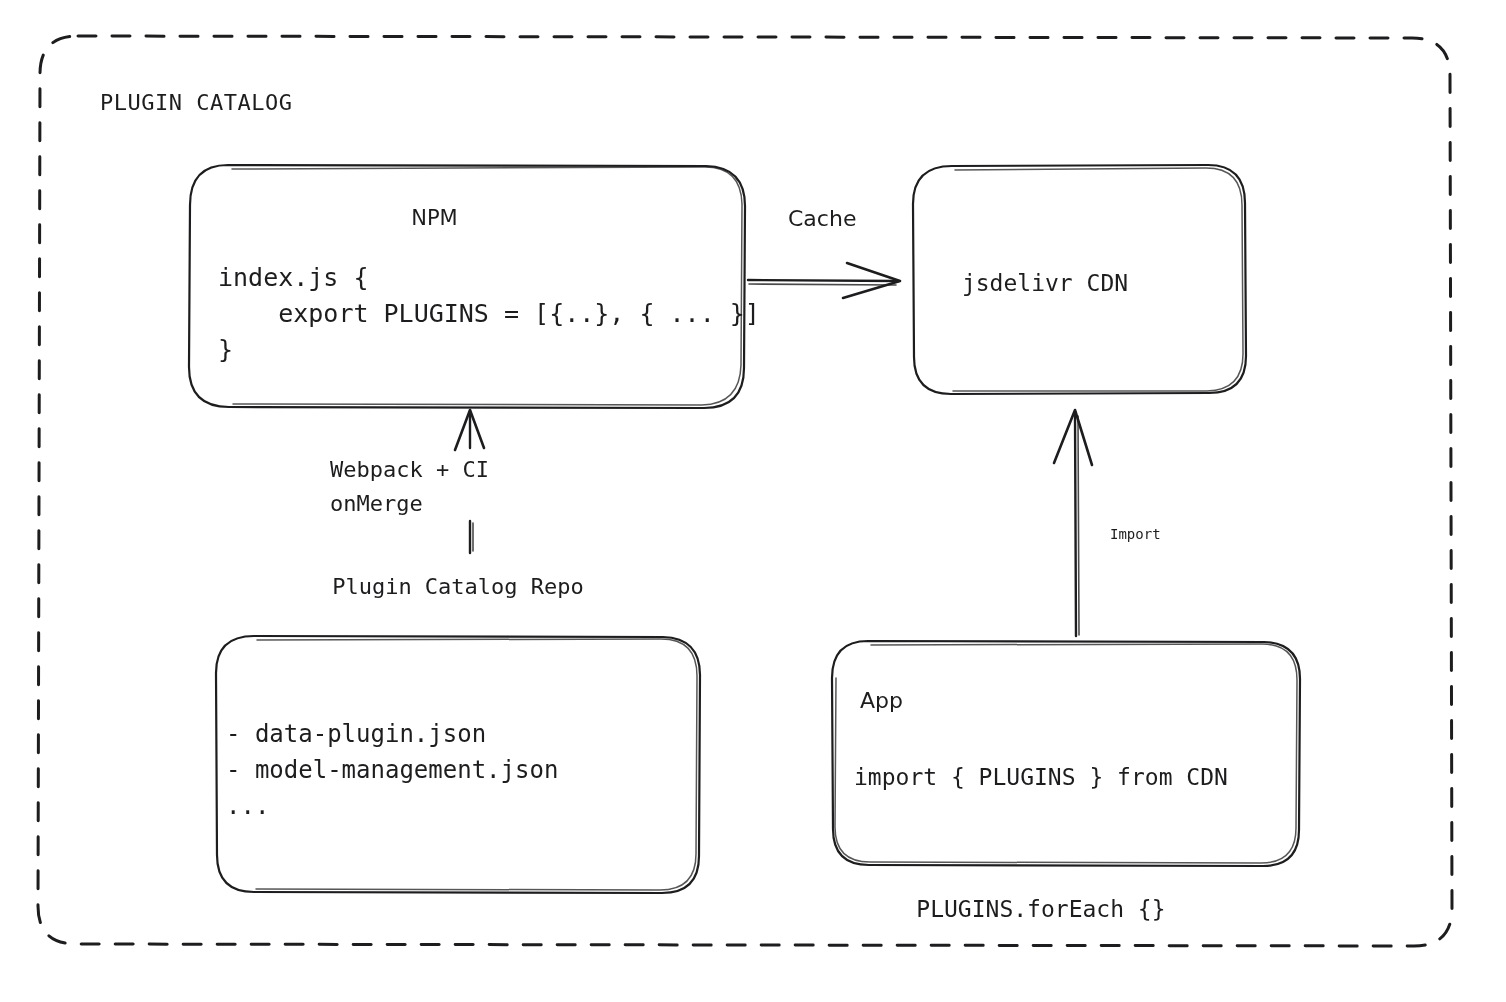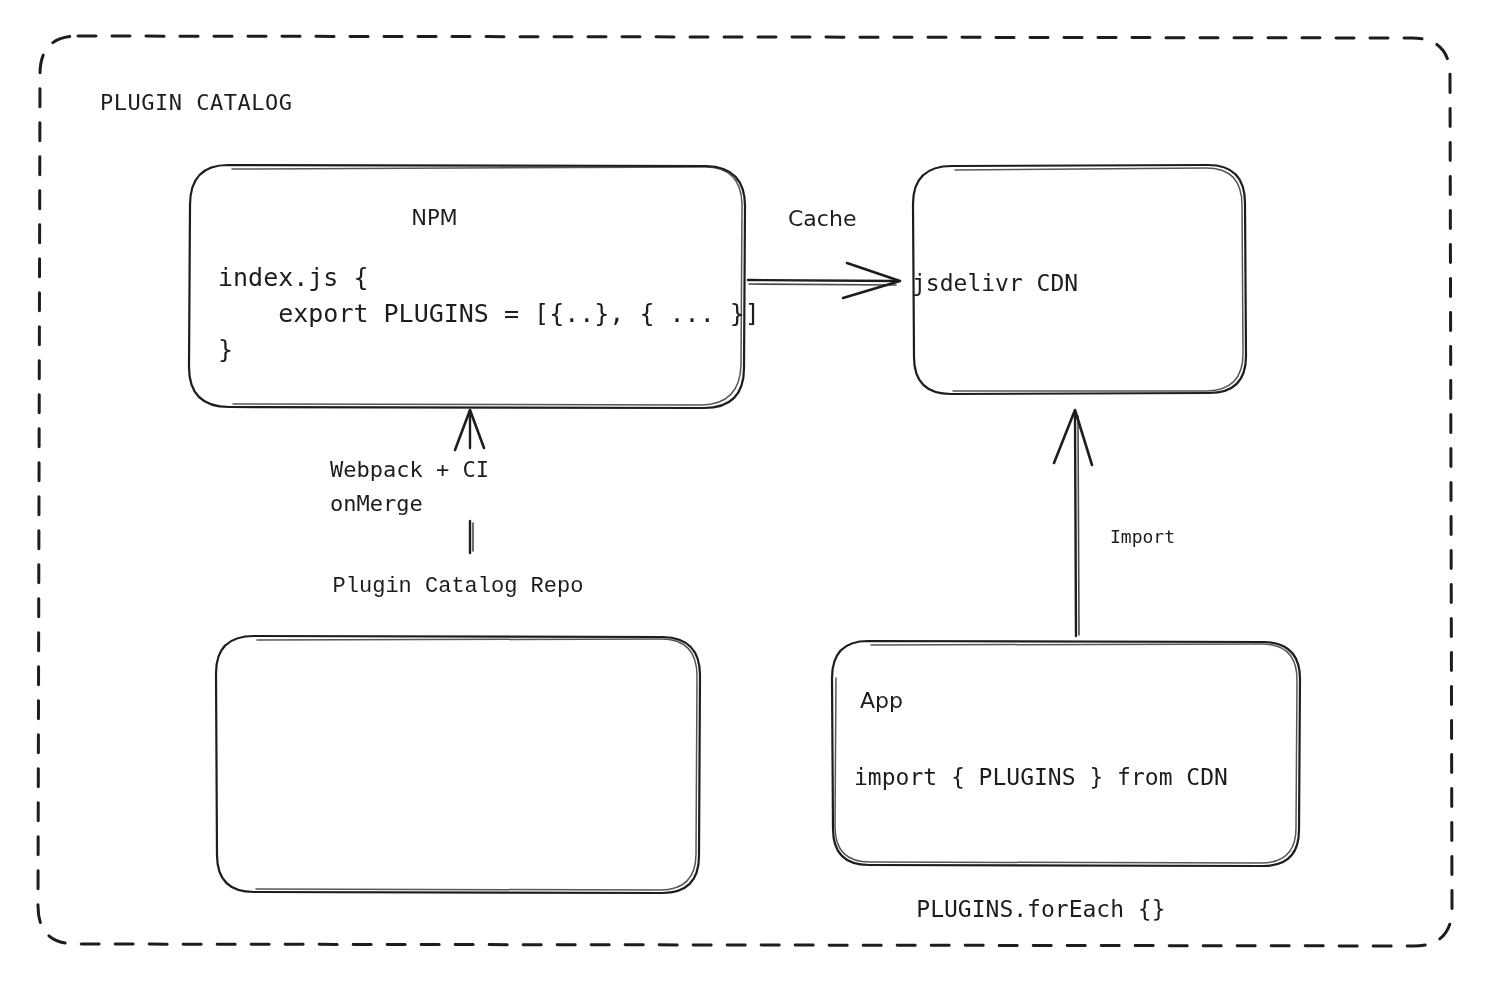--- a/index.html
+++ b/index.html
@@ -79,20 +79,21 @@
   .npm-code {
     left: 218px;
     top: 252px;
     font-size: 25px;
     line-height: 36px;
   }
   .cdn-title {
     left: 912px;
     top: 262px;
     width: 266px;
+    text-align: center;
     font-size: 23px;
   }
   .cache-label {
     left: 788px;
     top: 198px;
     font-size: 22px;
     font-family: "DejaVu Sans", sans-serif;
   }
   .webpack-label {
     left: 330px;
@@ -101,32 +102,31 @@
     text-align: left;
     font-size: 22px;
     line-height: 34px;
   }
   .repo-label {
     left: 216px;
     top: 566px;
     width: 484px;
     text-align: center;
     font-size: 22px;
-    font-family: Liberation Mono, monospace;
   }
   .repo-files {
     left: 226px;
     top: 708px;
     font-size: 24px;
     line-height: 36px;
   }
   .import-label {
     left: 1110px;
     top: 518px;
-    font-size: 18px;
+    font-size: 14px;
   }
   .app-title {
     left: 860px;
     top: 680px;
     font-size: 22px;
     font-family: "DejaVu Sans", sans-serif;
     text-align: right;
   }
   .app-code {
     left: 854px;
@@ -188,20 +188,23 @@
 
   <div class="txt cdn-title">jsdelivr CDN</div>
 
   <div class="txt cache-label">Cache</div>
 
   <div class="txt webpack-label">Webpack + CI
 onMerge</div>
 
   <div class="txt repo-label">Plugin Catalog Repo</div>
 
+  <div class="txt repo-files">- data-plugin.json
+- model-management.json
+...</div>
 
   <div class="txt import-label">Import</div>
 
   <div class="txt app-title">App</div>
 
   <div class="txt app-code">import { PLUGINS } from CDN
 
 PLUGINS.forEach {}</div>
 
 </div>

